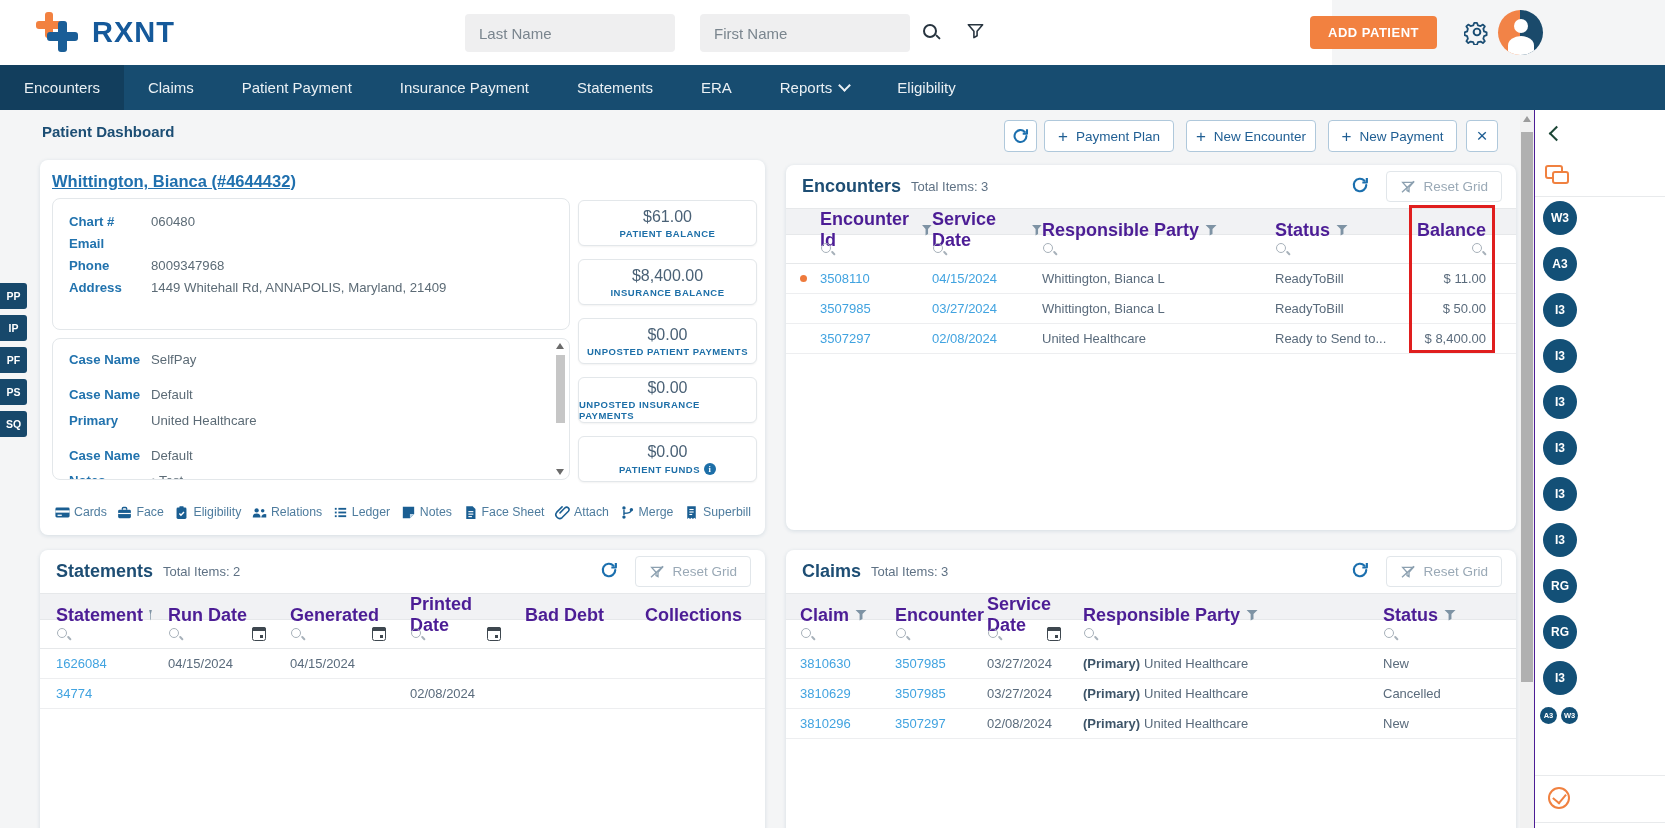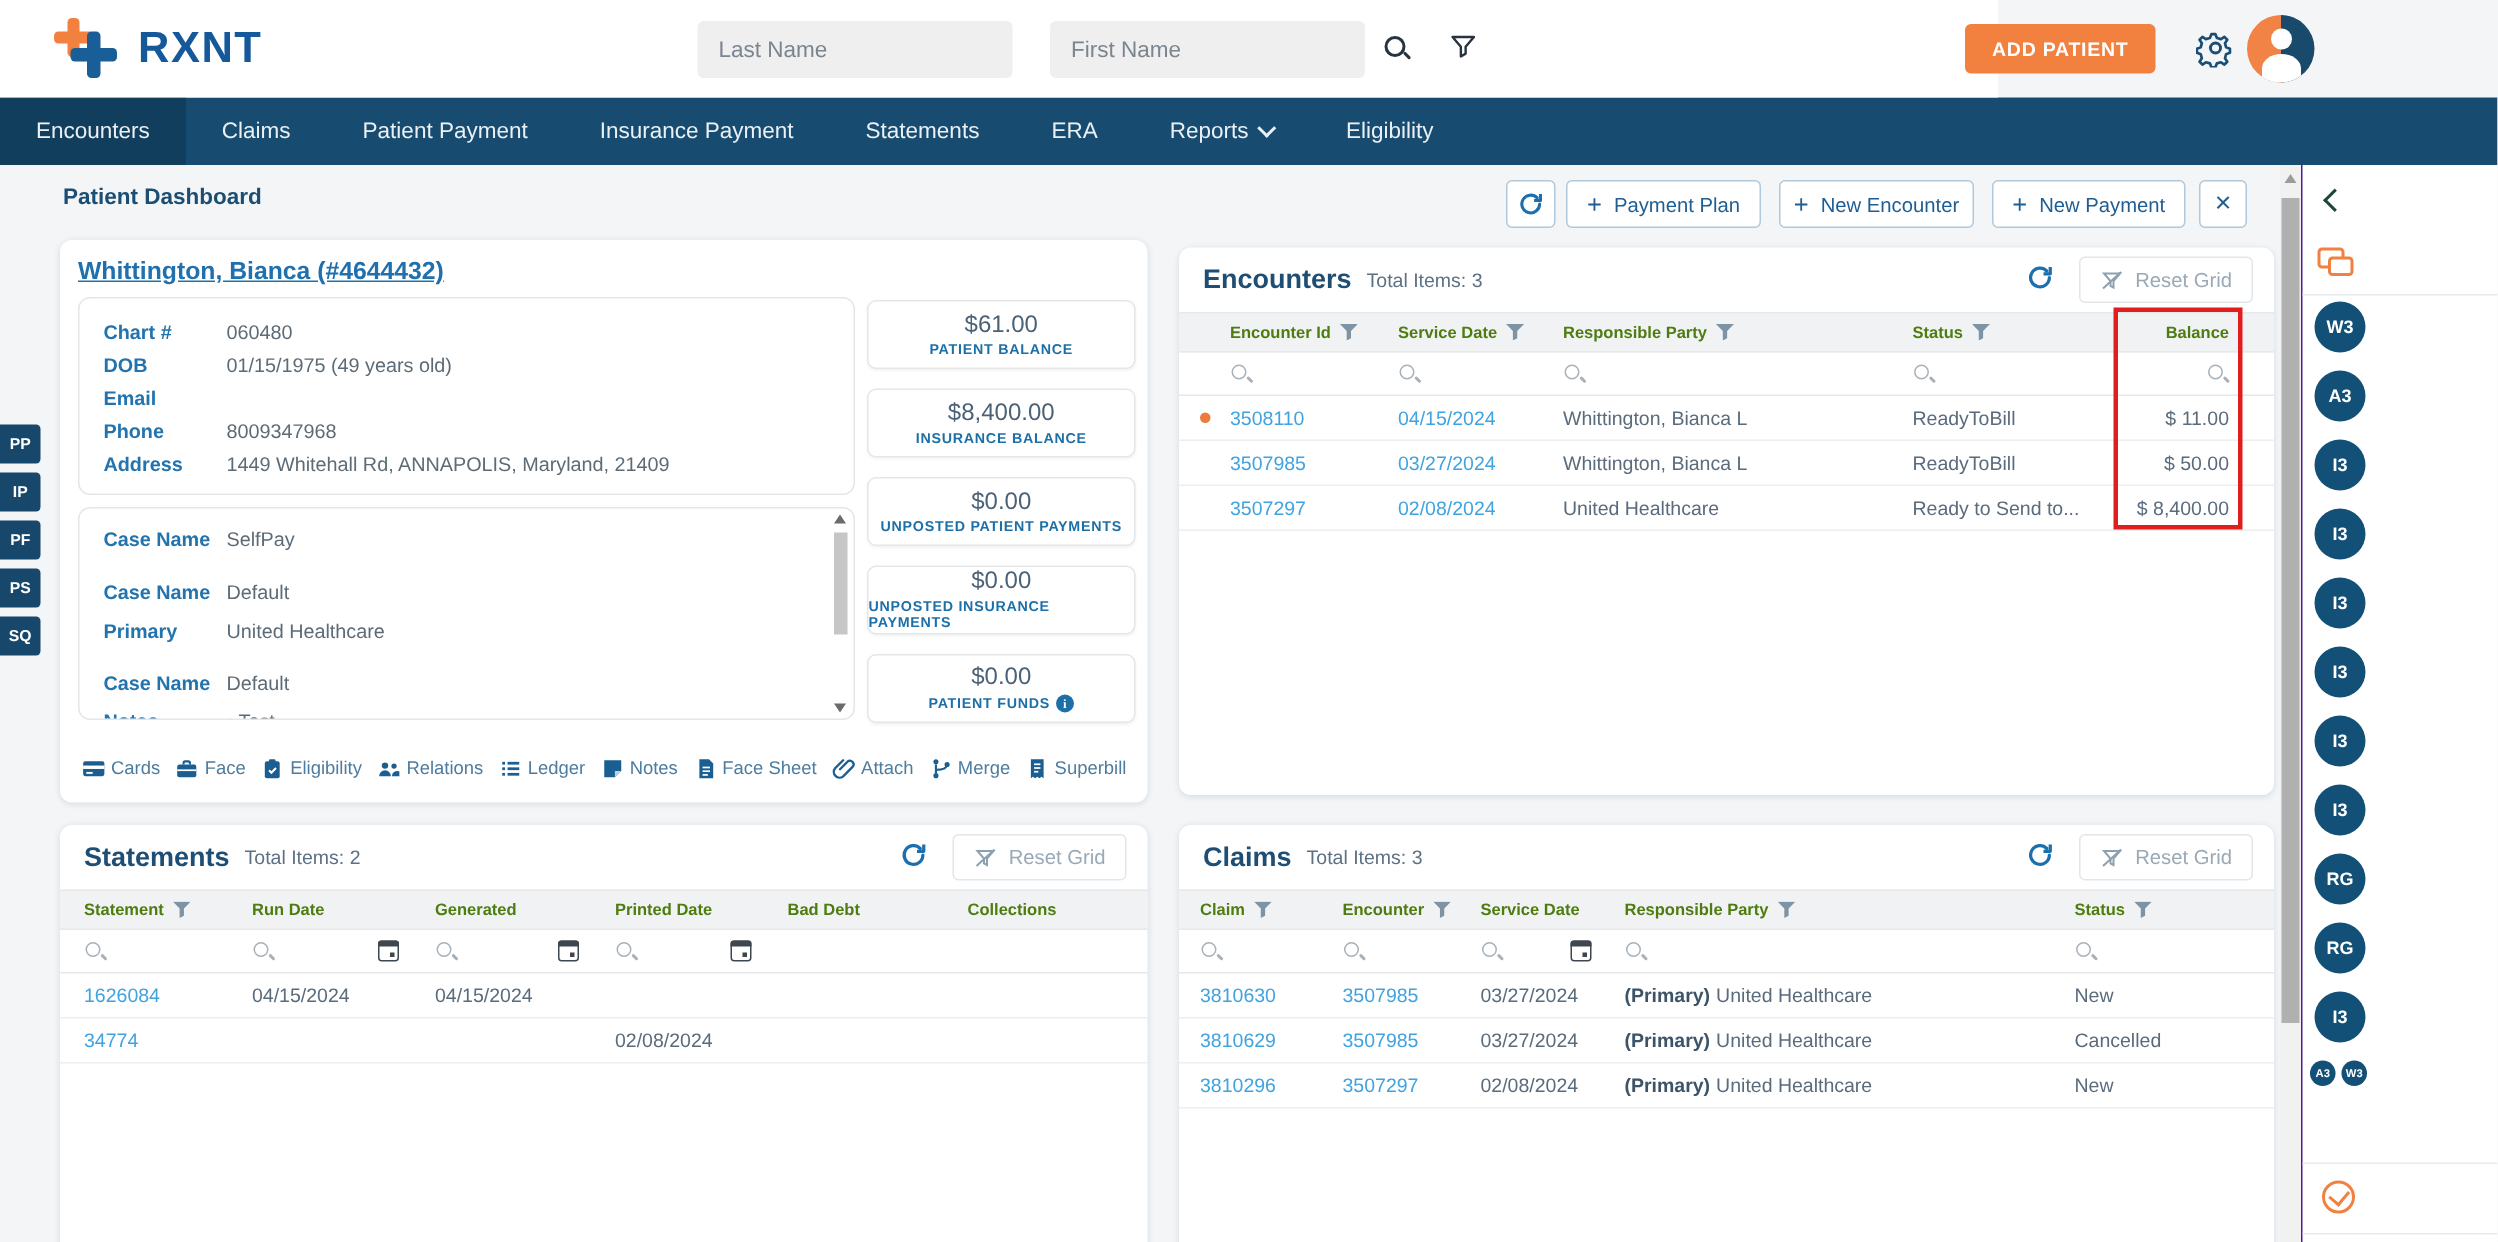--- a/index.html
+++ b/index.html
@@ -82,21 +82,21 @@
   
   #encPanel{left:786px;top:165px;width:730px;height:365px;}
   #stmPanel{left:40px;top:550px;width:725px;height:290px;}
   #clmPanel{left:786px;top:550px;width:730px;height:290px;}
   .panel-head{display:flex;align-items:center;height:43px;padding:0 14px 0 16px;}
   .panel-title{font-size:18px;font-weight:700;color:#1E4E74;margin-right:10px;}
   .panel-total{font-size:13px;color:#5E7184;flex:1;}
   .head-refresh{background:none;border:none;cursor:pointer;margin-right:14px;padding:2px;}
   .reset-btn{display:flex;align-items:center;gap:7px;border:1px solid #E1E6EA;border-radius:4px;height:31px;padding:0 13px;color:#9AA9B6;font-size:13.5px;background:#fff;cursor:pointer;font-family:inherit;}
 
-  .grid-head{background:#F1F2F4;border-top:1px solid #E6E8EA;border-bottom:1px solid #E6E8EA;color:#4d7c0f;font-weight:700;font-size:11px;height:25px;}
+  .grid-head{background:#F1F2F4;border-top:1px solid #E6E8EA;border-bottom:1px solid #E6E8EA;color:#4c1d95;font-weight:700;font-size:18px;height:25px;}
   .grid-filter{border-bottom:1px solid #E6E8EA;height:28px;}
   .grid-row{border-bottom:1px solid #EDEEF0;font-size:13px;color:#5A6B7C;height:29px;}
   .enc-grid{display:grid;grid-template-columns:34px 112px 110px 233px 126px 1fr;align-items:center;}
   .stm-grid{display:grid;grid-template-columns:112px 122px 120px 115px 120px 1fr;align-items:center;}
   .clm-grid{display:grid;grid-template-columns:95px 92px 96px 300px 1fr;align-items:center;}
   .stm-grid > *{padding-left:16px;box-sizing:border-box;}
   .clm-grid > *{padding-left:14px;box-sizing:border-box;}
   .hcell{display:flex;align-items:center;gap:6px;}
   .fcell{display:flex;align-items:center;gap:6px;}
   .cell-right{display:flex;justify-content:flex-end;padding-right:30px;}
@@ -231,24 +231,20 @@
 
   <div id="patientCard" class="card">
     <a class="patient-name">Whittington, Bianca (#4644432)</a>
 
     <div id="demoBox" class="inner-box">
       <div class="kv-row">
           <span class="kv-label">Chart #</span>
           <span class="kv-value">060480</span>
         </div>
       <div class="kv-row">
-          <span class="kv-label">DOB</span>
-          <span class="kv-value">01/15/1975 (49 years old)</span>
-        </div>
-      <div class="kv-row">
           <span class="kv-label">Email</span>
           <span class="kv-value"></span>
         </div>
       <div class="kv-row">
           <span class="kv-label">Phone</span>
           <span class="kv-value">8009347968</span>
         </div>
       <div class="kv-row">
           <span class="kv-label">Address</span>
           <span class="kv-value">1449 Whitehall Rd, ANNAPOLIS, Maryland, 21409</span>

